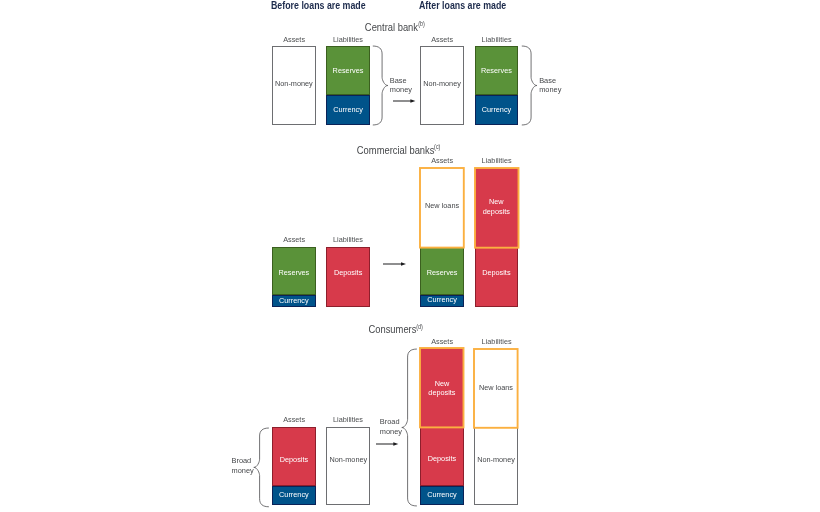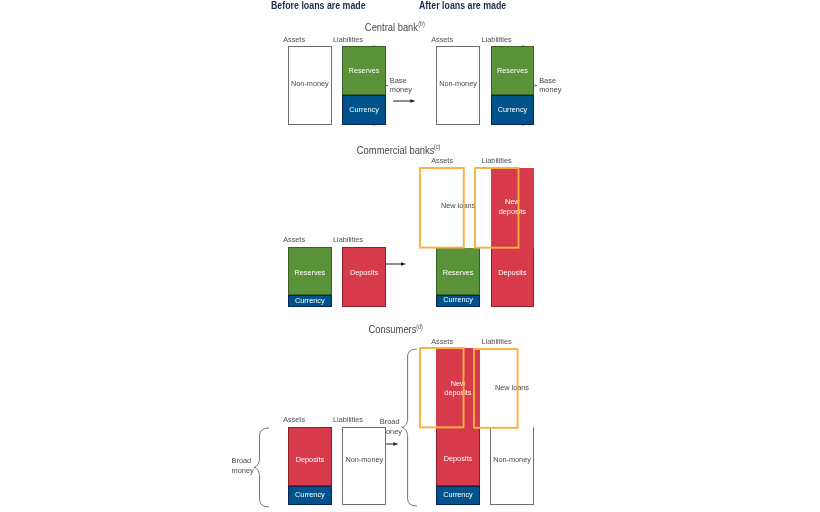--- a/index.html
+++ b/index.html
@@ -12,21 +12,21 @@
             transform:scaleX(.866);transform-origin:left top;}
   .sect-title{position:absolute;font-size:10.2px;color:#45474a;white-space:nowrap;
               transform:translateX(-50%) scaleX(.92);}
   .sect-title .sup{font-size:7.8px;position:relative;top:-4.2px;display:inline-block;
                    transform:scaleX(.75);transform-origin:left center;margin-right:-1.8px;}
   .colhdr{position:absolute;font-size:7.3px;color:#4e5052;white-space:nowrap;
           transform:translateX(-50%);}
   .bar{position:absolute;box-sizing:border-box;}
   .amber-ring{position:absolute;display:block;overflow:visible;pointer-events:none;z-index:5;}
   .seg{position:absolute;box-sizing:border-box;z-index:1;display:flex;align-items:center;
-       justify-content:center;text-align:center;font-size:7.3px;line-height:1.28;margin-left:16px;}
+       justify-content:center;text-align:center;font-size:7.3px;line-height:1.28;}
   .seg.on-dark{color:#ffffff;}
   .seg.on-light{color:#45474a;}
   .brace-wrap{position:absolute;}
   .brace-wrap svg{display:block;overflow:visible;}
   .brace-label{position:absolute;font-size:7.4px;color:#45474a;line-height:9.2px;
                white-space:nowrap;}
   .arrow{position:absolute;}
   .arrow svg{display:block;overflow:visible;}
 </style>
 </head>

